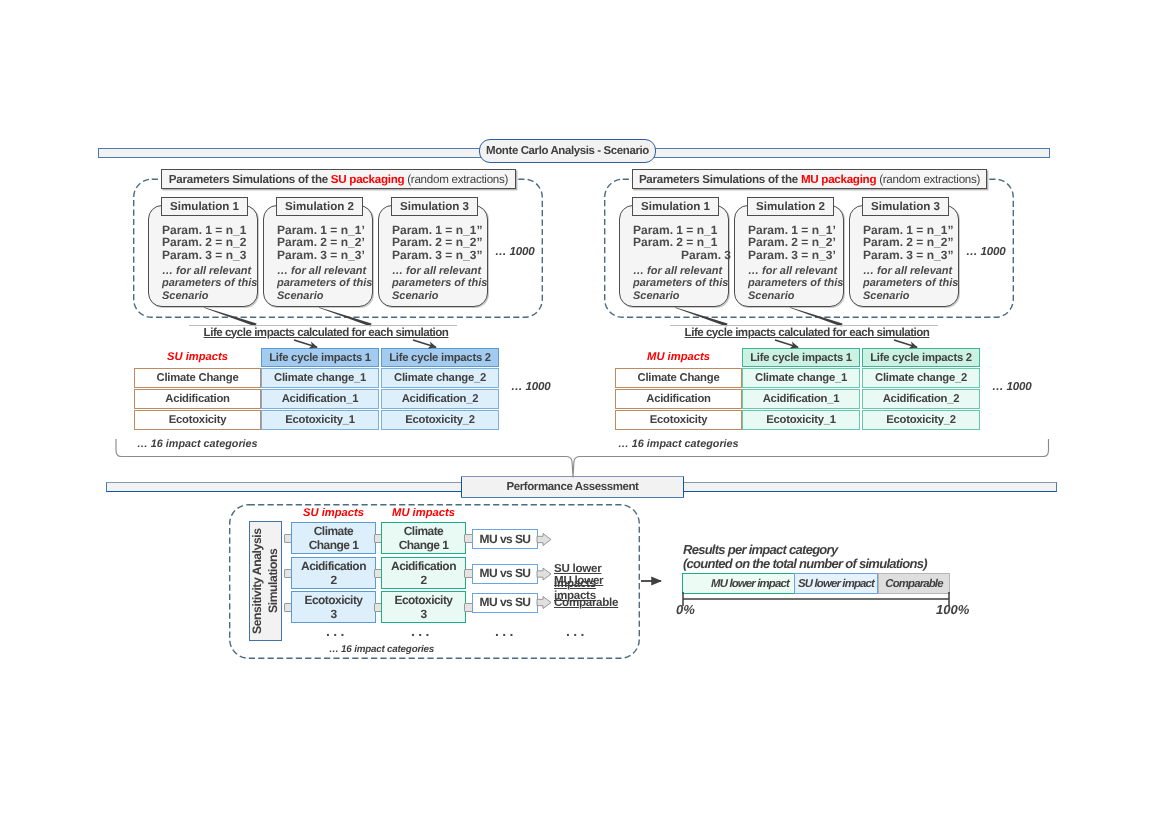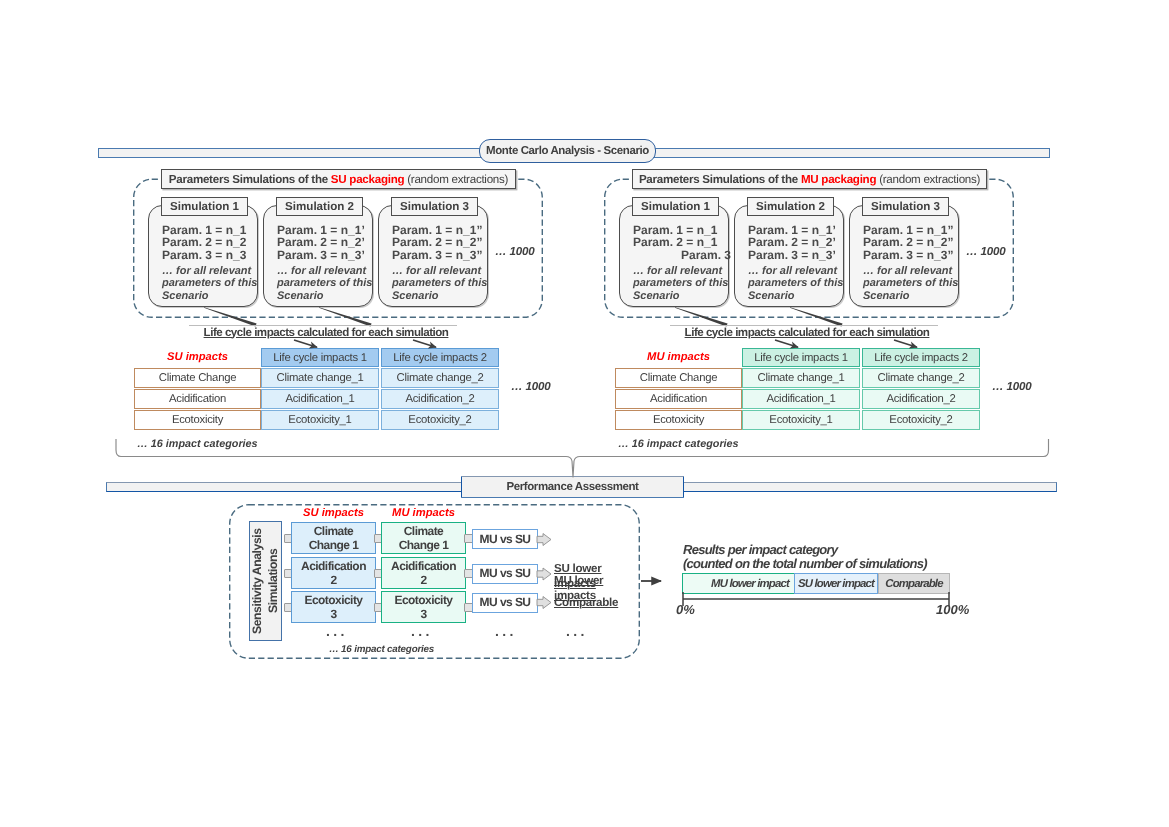--- a/index.html
+++ b/index.html
@@ -41,21 +41,21 @@
     color:#404040;white-space:nowrap;letter-spacing:-0.2px;}
 
   .calc-caption{position:absolute;font-size:11.6px;font-weight:bold;color:#3f3f3f;
     text-decoration:underline;white-space:nowrap;text-align:center;letter-spacing:-0.5px;
     text-underline-offset:1px;text-decoration-thickness:1.2px;}
 
   
   .tbl-title{position:absolute;font-size:11.2px;font-weight:bold;font-style:italic;
     color:#ff0000;text-align:center;white-space:nowrap;}
   .cell{position:absolute;box-sizing:border-box;display:flex;align-items:center;
-    justify-content:center;font-size:11.3px;font-weight:normal;color:#404040;
+    justify-content:center;font-size:11.3px;font-weight:bold;color:#404040;
     white-space:nowrap;letter-spacing:-0.25px;}
   .cell.brown{border:1.2px solid #bf8a5e;background:#ffffff;}
   .cell.bluehdr{border:1px solid #5b9bd5;background:#a3cbf0;}
   .cell.bluecell{border:1px solid #7cb0dc;background:#ddeffb;}
   .cell.grnhdr{border:1px solid #39b795;background:#cbf1e3;}
   .cell.grncell{border:1px solid #65c9ab;background:#e9faf4;}
   .tbl-ell{position:absolute;font-style:italic;font-weight:bold;font-size:11.6px;
     color:#404040;white-space:nowrap;letter-spacing:-0.2px;}
   .cat-note{position:absolute;font-style:italic;font-weight:bold;font-size:10.8px;
     color:#3f3f3f;white-space:nowrap;}

